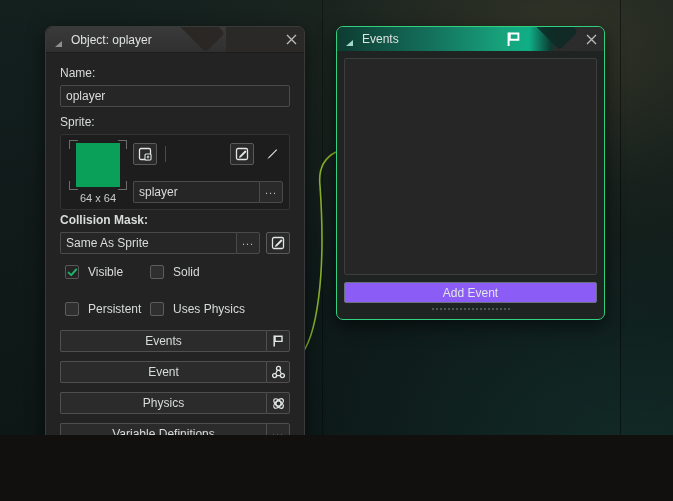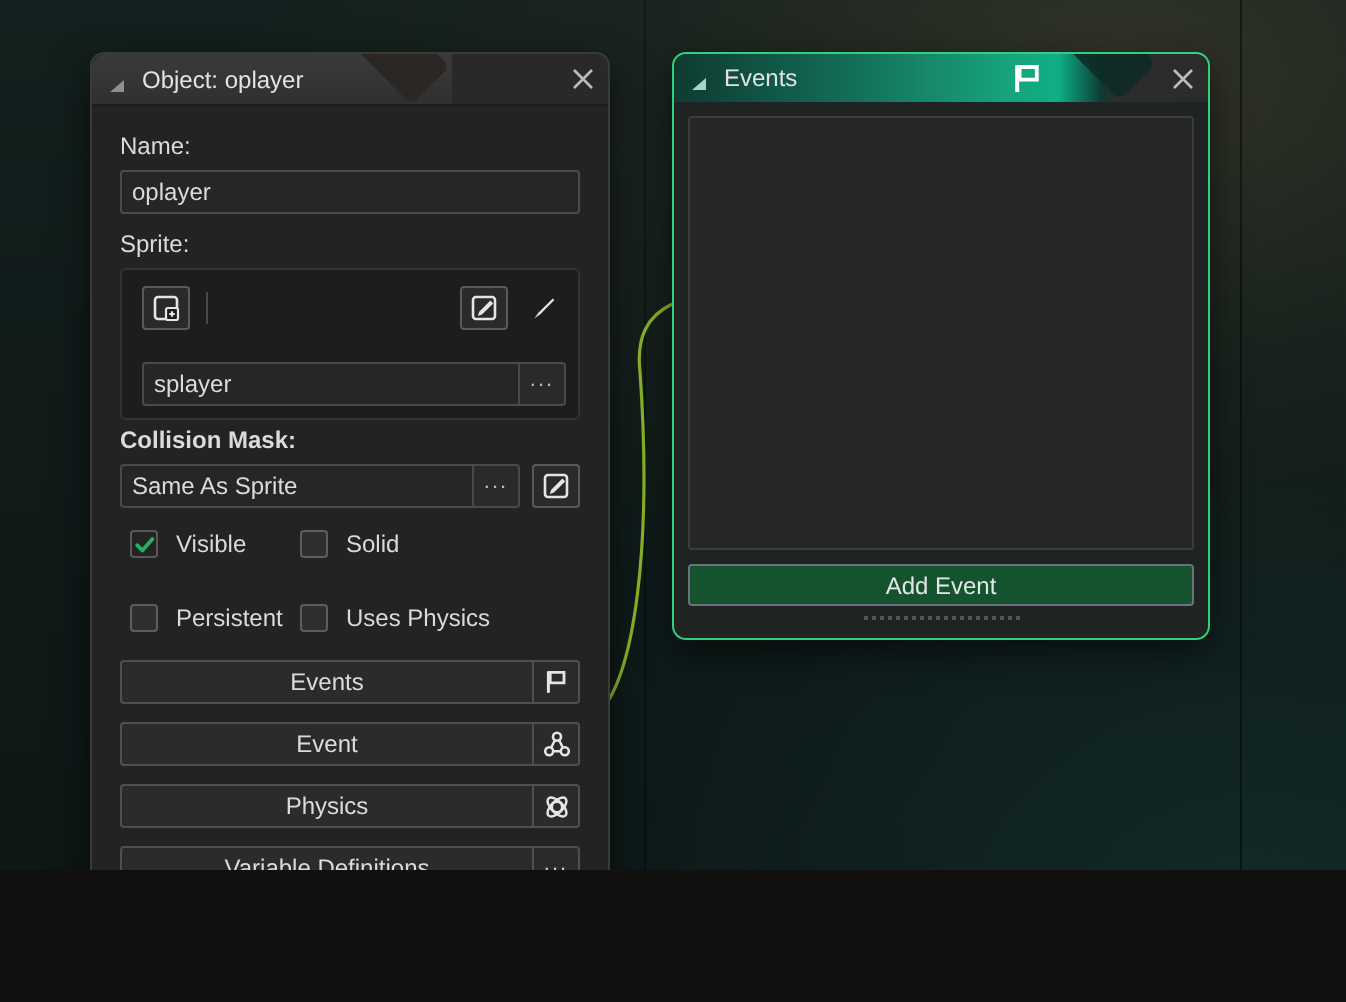--- a/index.html
+++ b/index.html
@@ -402,21 +402,21 @@
   .events-list {
     flex: 1 1 auto;
     background: #262626;
     border: 1px solid #3d3d3d;
     border-radius: 2px;
   }
   .add-event-btn {
     margin-top: 7px;
     height: 21px;
     flex: none;
-    background: #14532d;
+    background: #8b5cf6;
     border: 1px solid #6a7280;
     border-radius: 2px;
     color: #e2e6e6;
     font-size: 12px;
     display: flex;
     align-items: center;
     justify-content: center;
     box-sizing: border-box;
   }
   .grip {
@@ -468,20 +468,30 @@
     </div>
 
     <div class="panel-body">
 
       <div class="field-label">Name:</div>
       <div class="text-input">oplayer</div>
 
       <div class="field-label" style="margin-top:8px;">Sprite:</div>
 
       <div class="sprite-box">
+        <div class="sprite-left">
+          <div class="thumb-frame">
+            <div class="corner c-tl"></div>
+            <div class="corner c-tr"></div>
+            <div class="corner c-bl"></div>
+            <div class="corner c-br"></div>
+            <div class="thumb-img"></div>
+          </div>
+          <div class="thumb-size">64 x 64</div>
+        </div>
 
         <div class="sprite-right">
           <div class="sprite-toolrow">
             <span class="icon-btn">
               <svg width="14" height="14" viewBox="0 0 14 14">
                 <rect x="1.5" y="1.5" width="11" height="11" rx="1.5" fill="none" stroke="#e2e6e6" stroke-width="1.3"></rect>
                 <rect x="7" y="7" width="6" height="6" rx="1" fill="#1d1d1d" stroke="#e2e6e6" stroke-width="1.1"></rect>
                 <path d="M10 8.6 L10 11.4 M8.6 10 L11.4 10" stroke="#e2e6e6" stroke-width="1.1"></path>
               </svg>
             </span>

